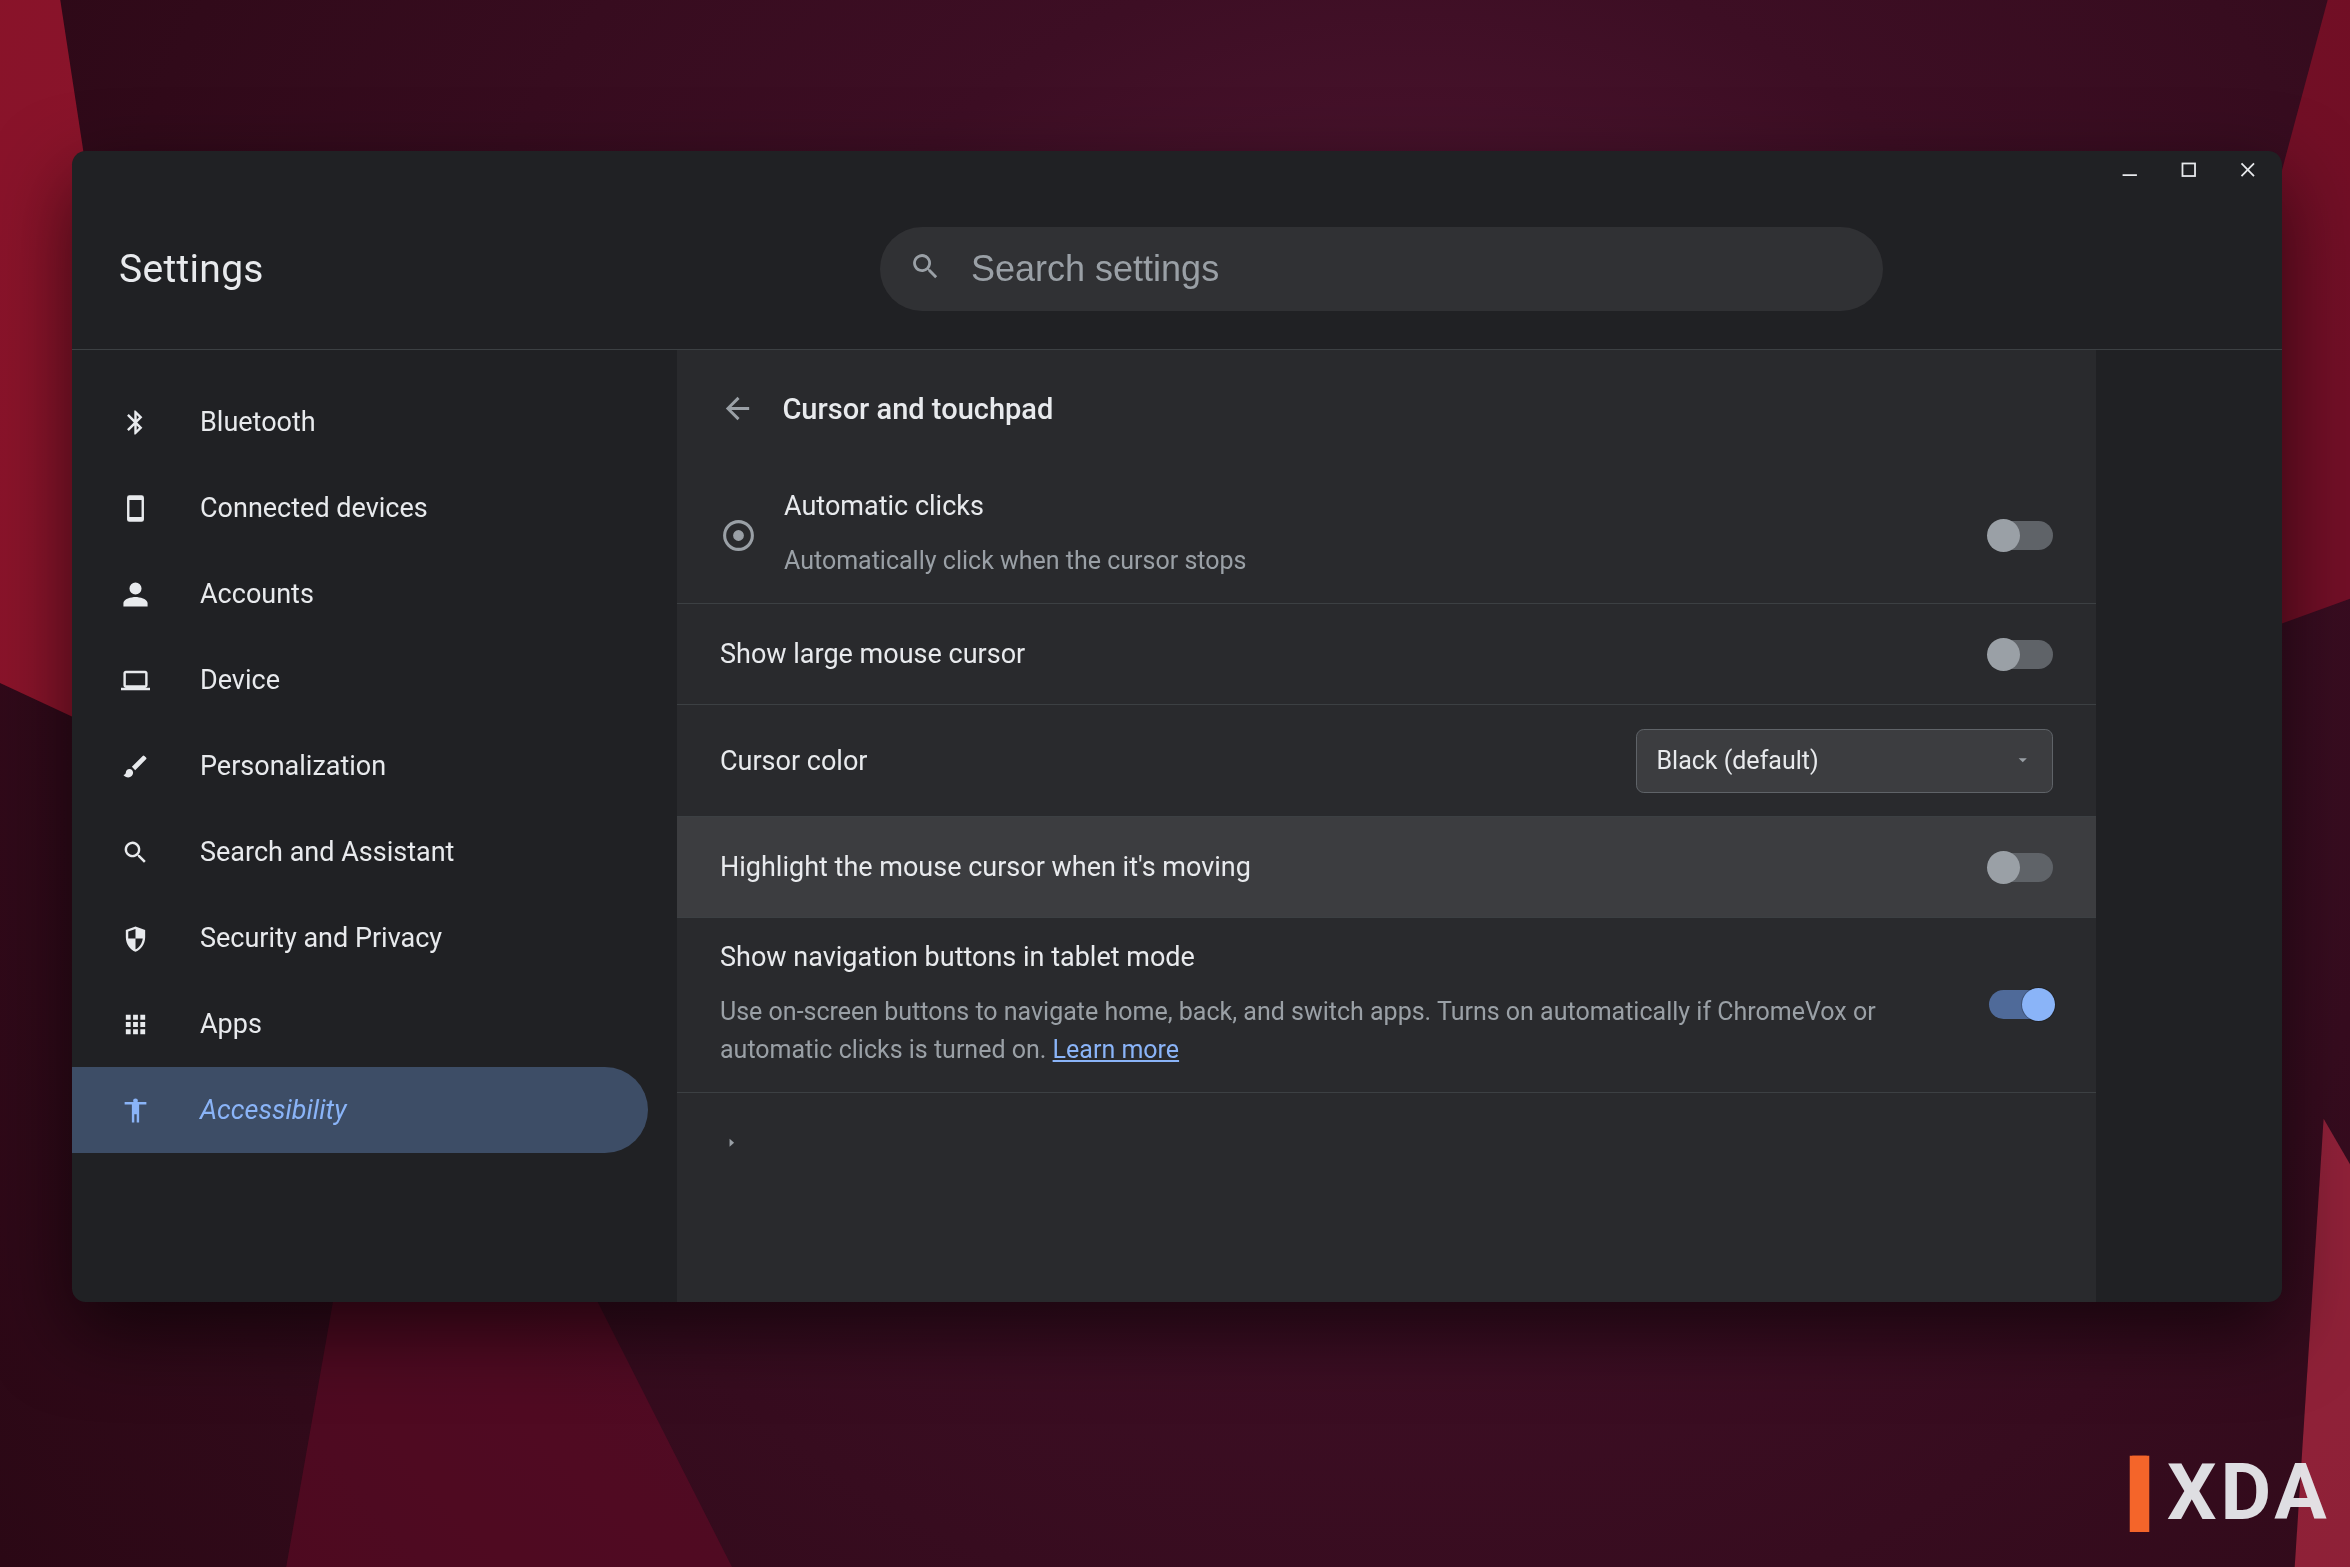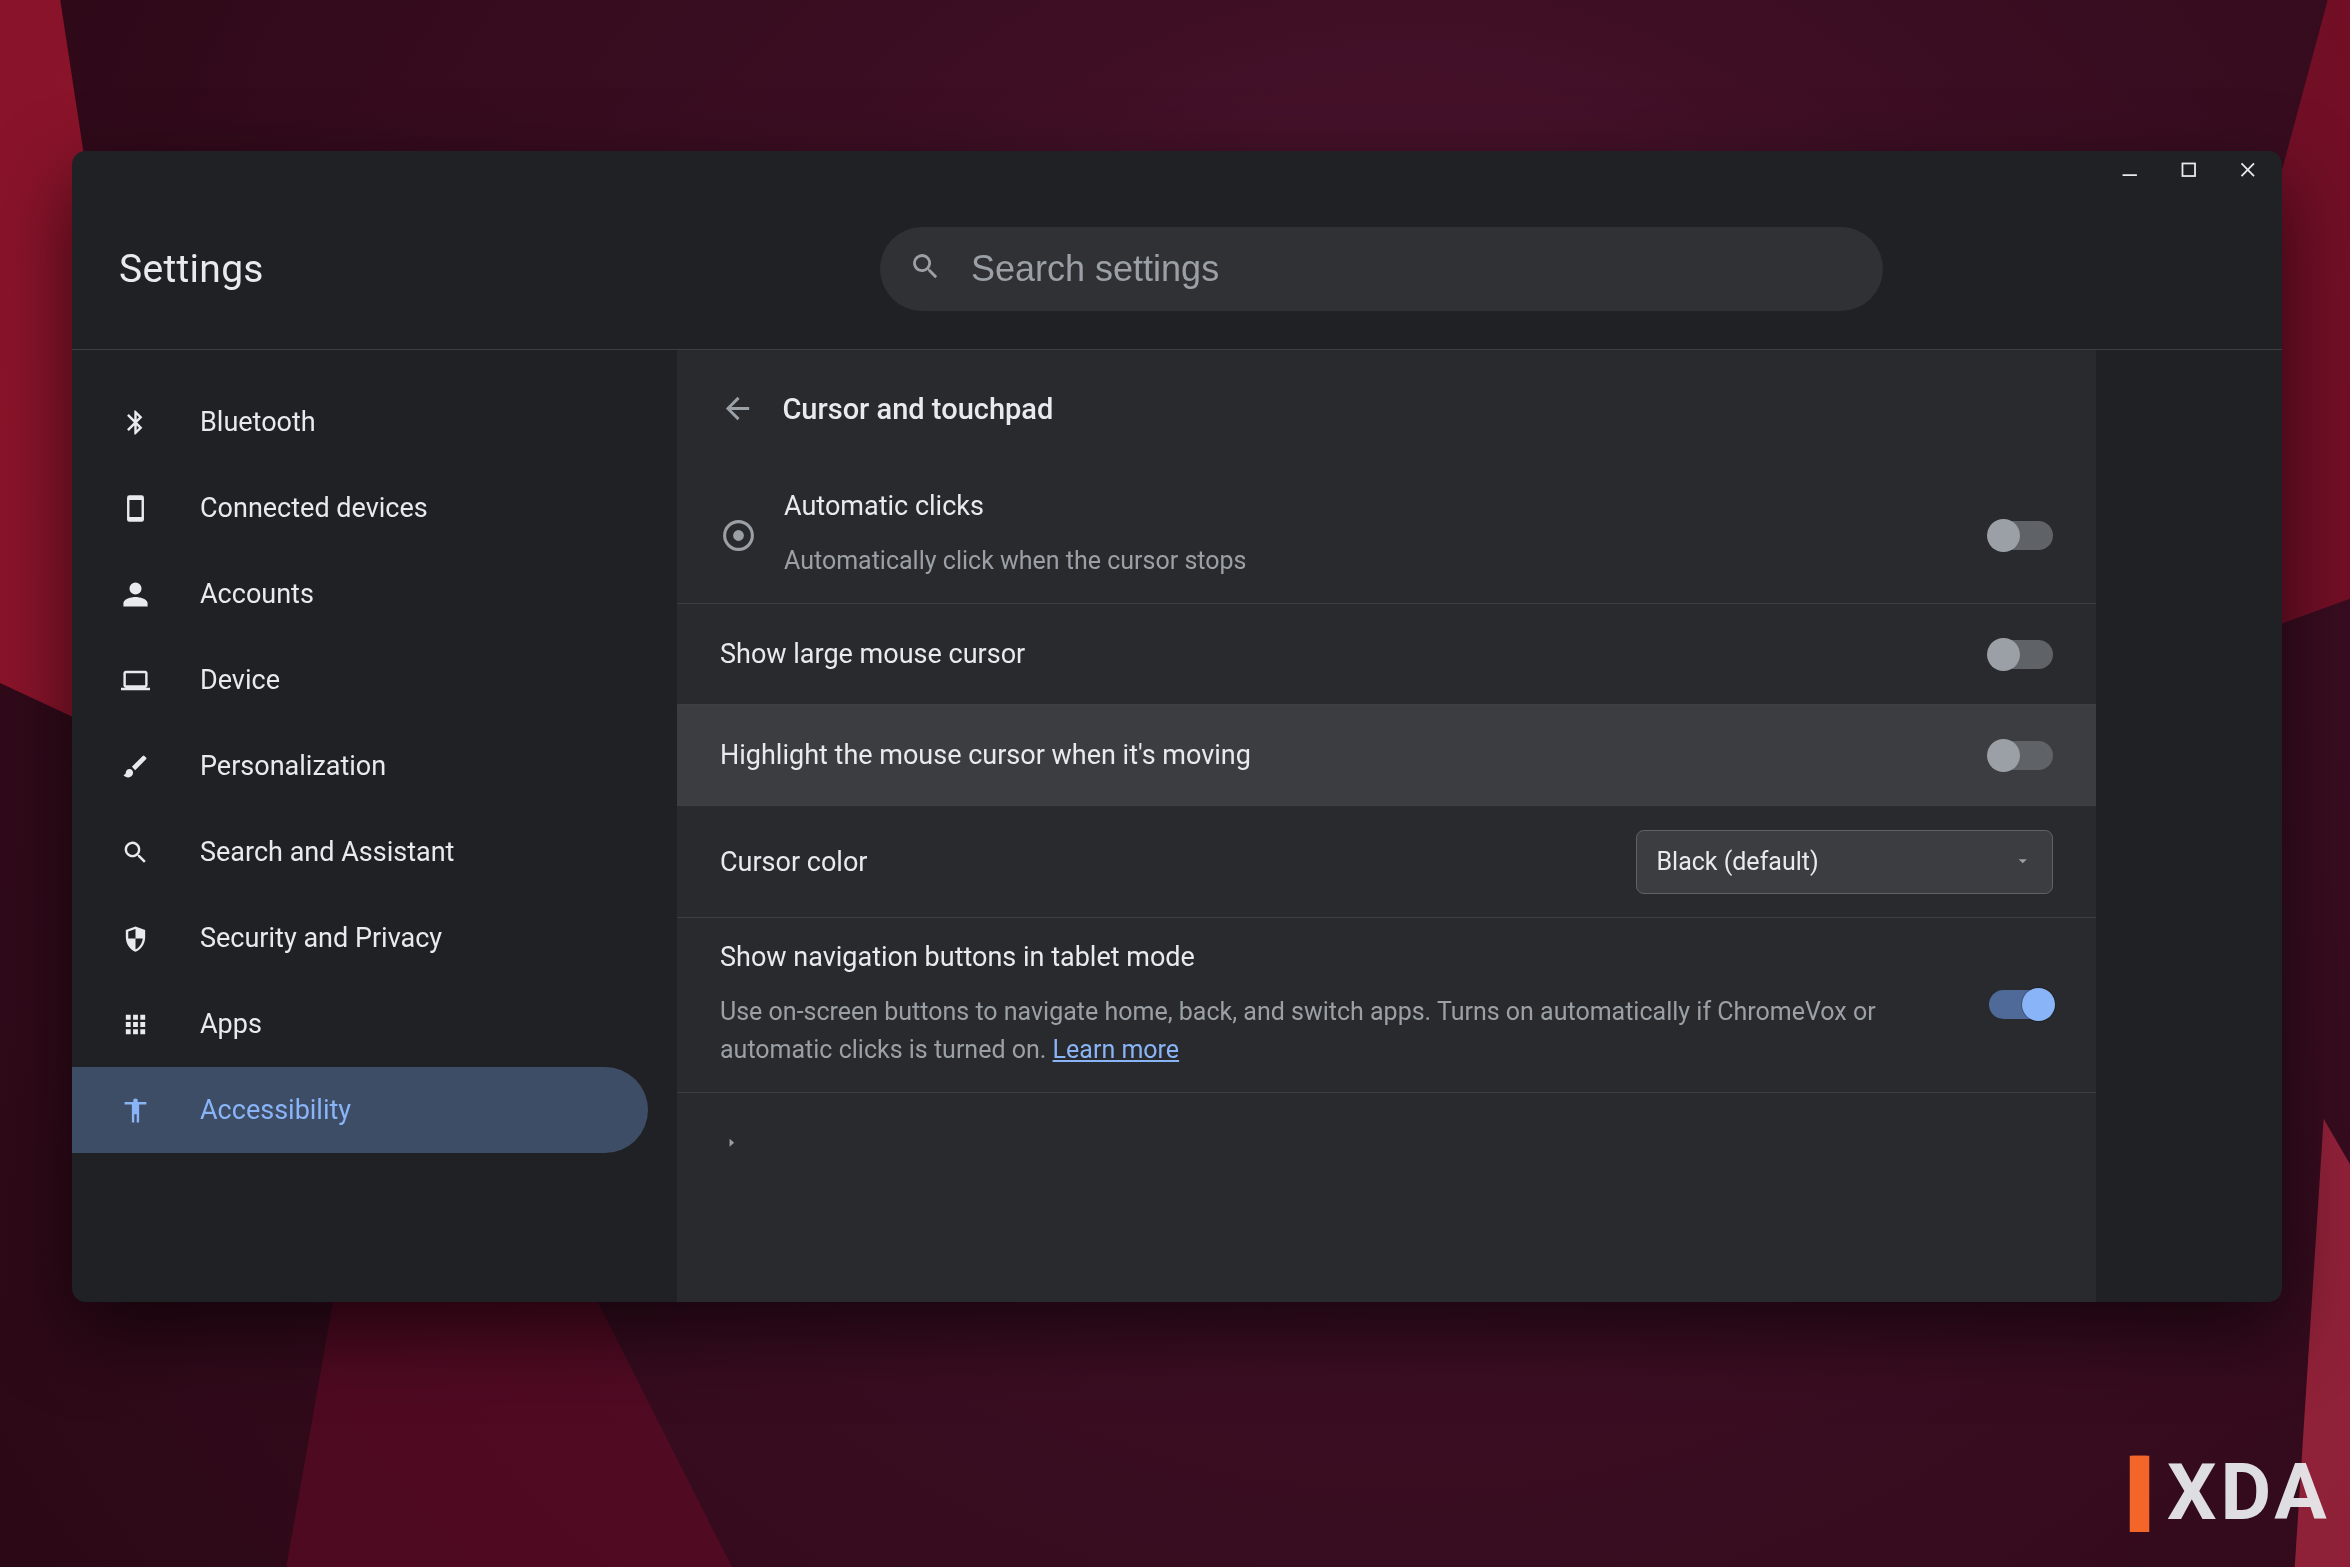--- a/index.html
+++ b/index.html
@@ -92,20 +92,21 @@
     gap: 48px;
     color: #e8eaed;
     font-size: 27px;
     cursor: pointer;
     border-radius: 0 43px 43px 0;
     margin-right: 29px;
   }
   .nav-item.active {
     background: #3d4d66;
     color: #8ab4f8;
+    font-style: italic;
   }
   .nav-item .nav-icon { width: 33px; height: 33px; display:flex; align-items:center; justify-content:center; }
   .nav-item .nav-icon svg { fill: currentColor; }
   .nav-item.active .nav-icon svg { fill: #8ab4f8; }
 
   .content-wrap {
     flex: 1;
     display: flex;
     justify-content: flex-start;
     padding-top: 0;
@@ -353,43 +354,43 @@
 
           <div class="row">
             <div class="row-label">
               <div class="row-title">Show large mouse cursor</div>
             </div>
             <div class="toggle off">
                 <div class="knob"></div>
               </div>
           </div>
 
-          <div class="row highlighted">
-            <div class="row-label">
-              <div class="row-title">Highlight the mouse cursor when it's moving</div>
-            </div>
-            <div class="toggle off">
-                <div class="knob"></div>
-              </div>
-          </div>
-
           <div class="row">
             <div class="row-label">
               <div class="row-title">Cursor color</div>
             </div>
             <div class="dropdown">
               <span>Black (default)</span>
               <span class="dd-arrow">
                 <svg viewBox="0 0 24 24">
                     <path d="M7 10l5 5 5-5z"></path>
                   </svg>
               </span>
             </div>
           </div>
 
+          <div class="row highlighted">
+            <div class="row-label">
+              <div class="row-title">Highlight the mouse cursor when it's moving</div>
+            </div>
+            <div class="toggle off">
+                <div class="knob"></div>
+              </div>
+          </div>
+
           <div class="row">
             <div class="row-label">
               <div class="row-title">Show navigation buttons in tablet mode</div>
               <div class="row-sub">
                 <span>Use on-screen buttons to navigate home, back, and switch apps. Turns on automatically if ChromeVox or automatic clicks is turned on. </span><a>Learn more</a>
               </div>
             </div>
             <div class="toggle on">
                 <div class="knob"></div>
               </div>

